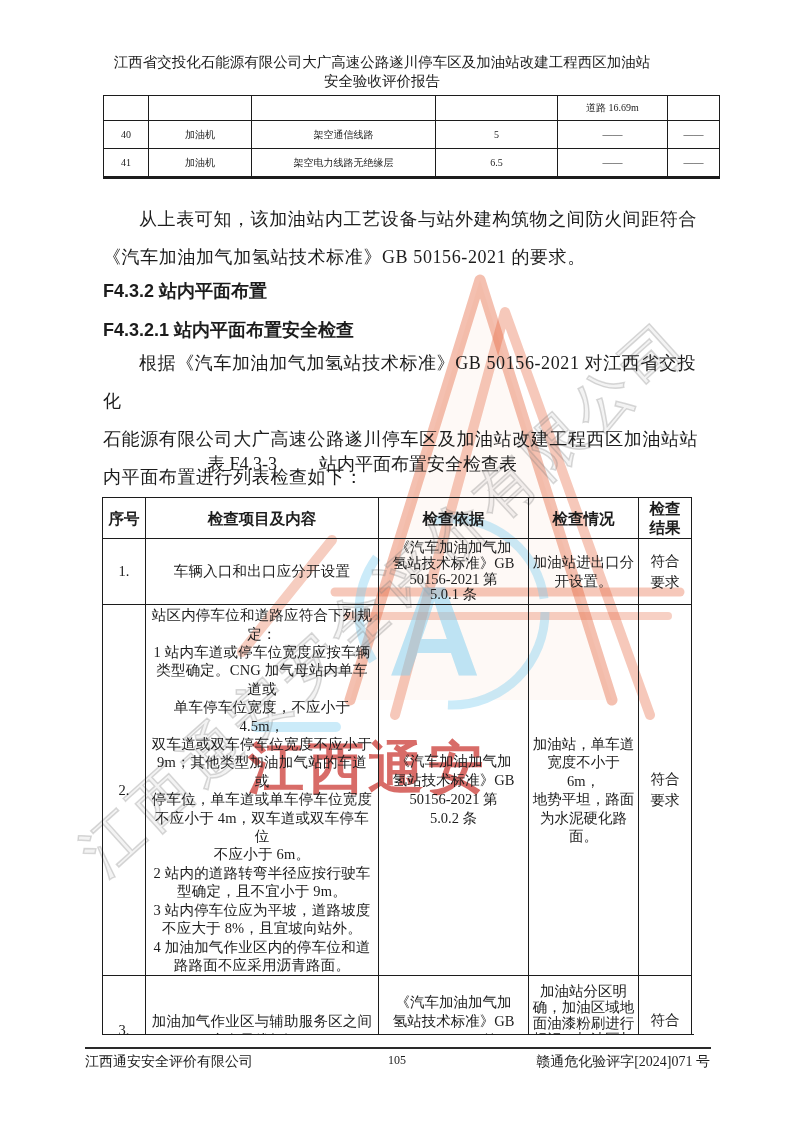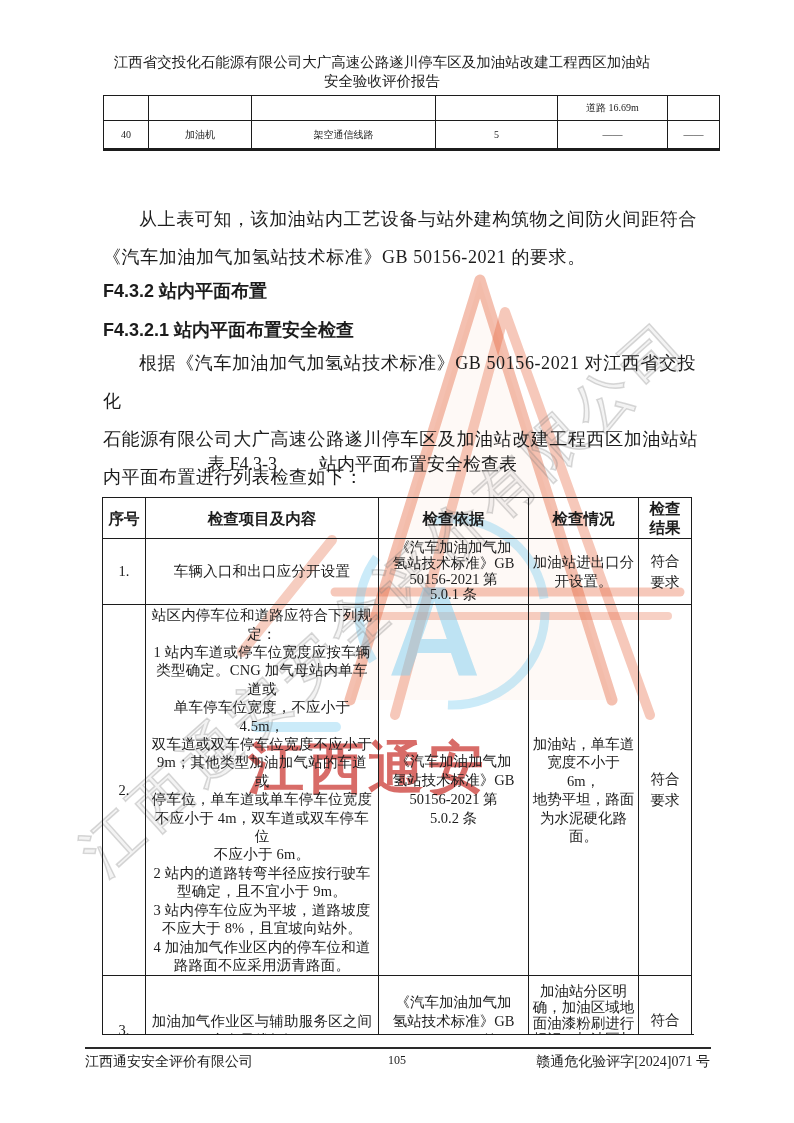--- a/index.html
+++ b/index.html
@@ -113,20 +113,28 @@
         <td></td>
       </tr>
       <tr style="height:28px;">
         <td>40</td>
         <td>加油机</td>
         <td>架空通信线路</td>
         <td>5</td>
         <td>——</td>
         <td>——</td>
       </tr>
+      <tr style="height:28px;">
+        <td>41</td>
+        <td>加油机</td>
+        <td>架空电力线路无绝缘层</td>
+        <td>6.5</td>
+        <td>——</td>
+        <td>——</td>
+      </tr>
     </tbody>
       </table>
   </div>
 
   <div class="layer para" id="para1">从上表可知，该加油站内工艺设备与站外建构筑物之间防火间距符合
 《汽车加油加气加氢站技术标准》GB 50156-2021 的要求。</div>
   <div class="layer hding" id="h1">F4.3.2 站内平面布置</div>
   <div class="layer hding" id="h2">F4.3.2.1 站内平面布置安全检查</div>
   <div class="layer para" id="para2">根据《汽车加油加气加氢站技术标准》GB 50156-2021 对江西省交投化
 石能源有限公司大广高速公路遂川停车区及加油站改建工程西区加油站站

